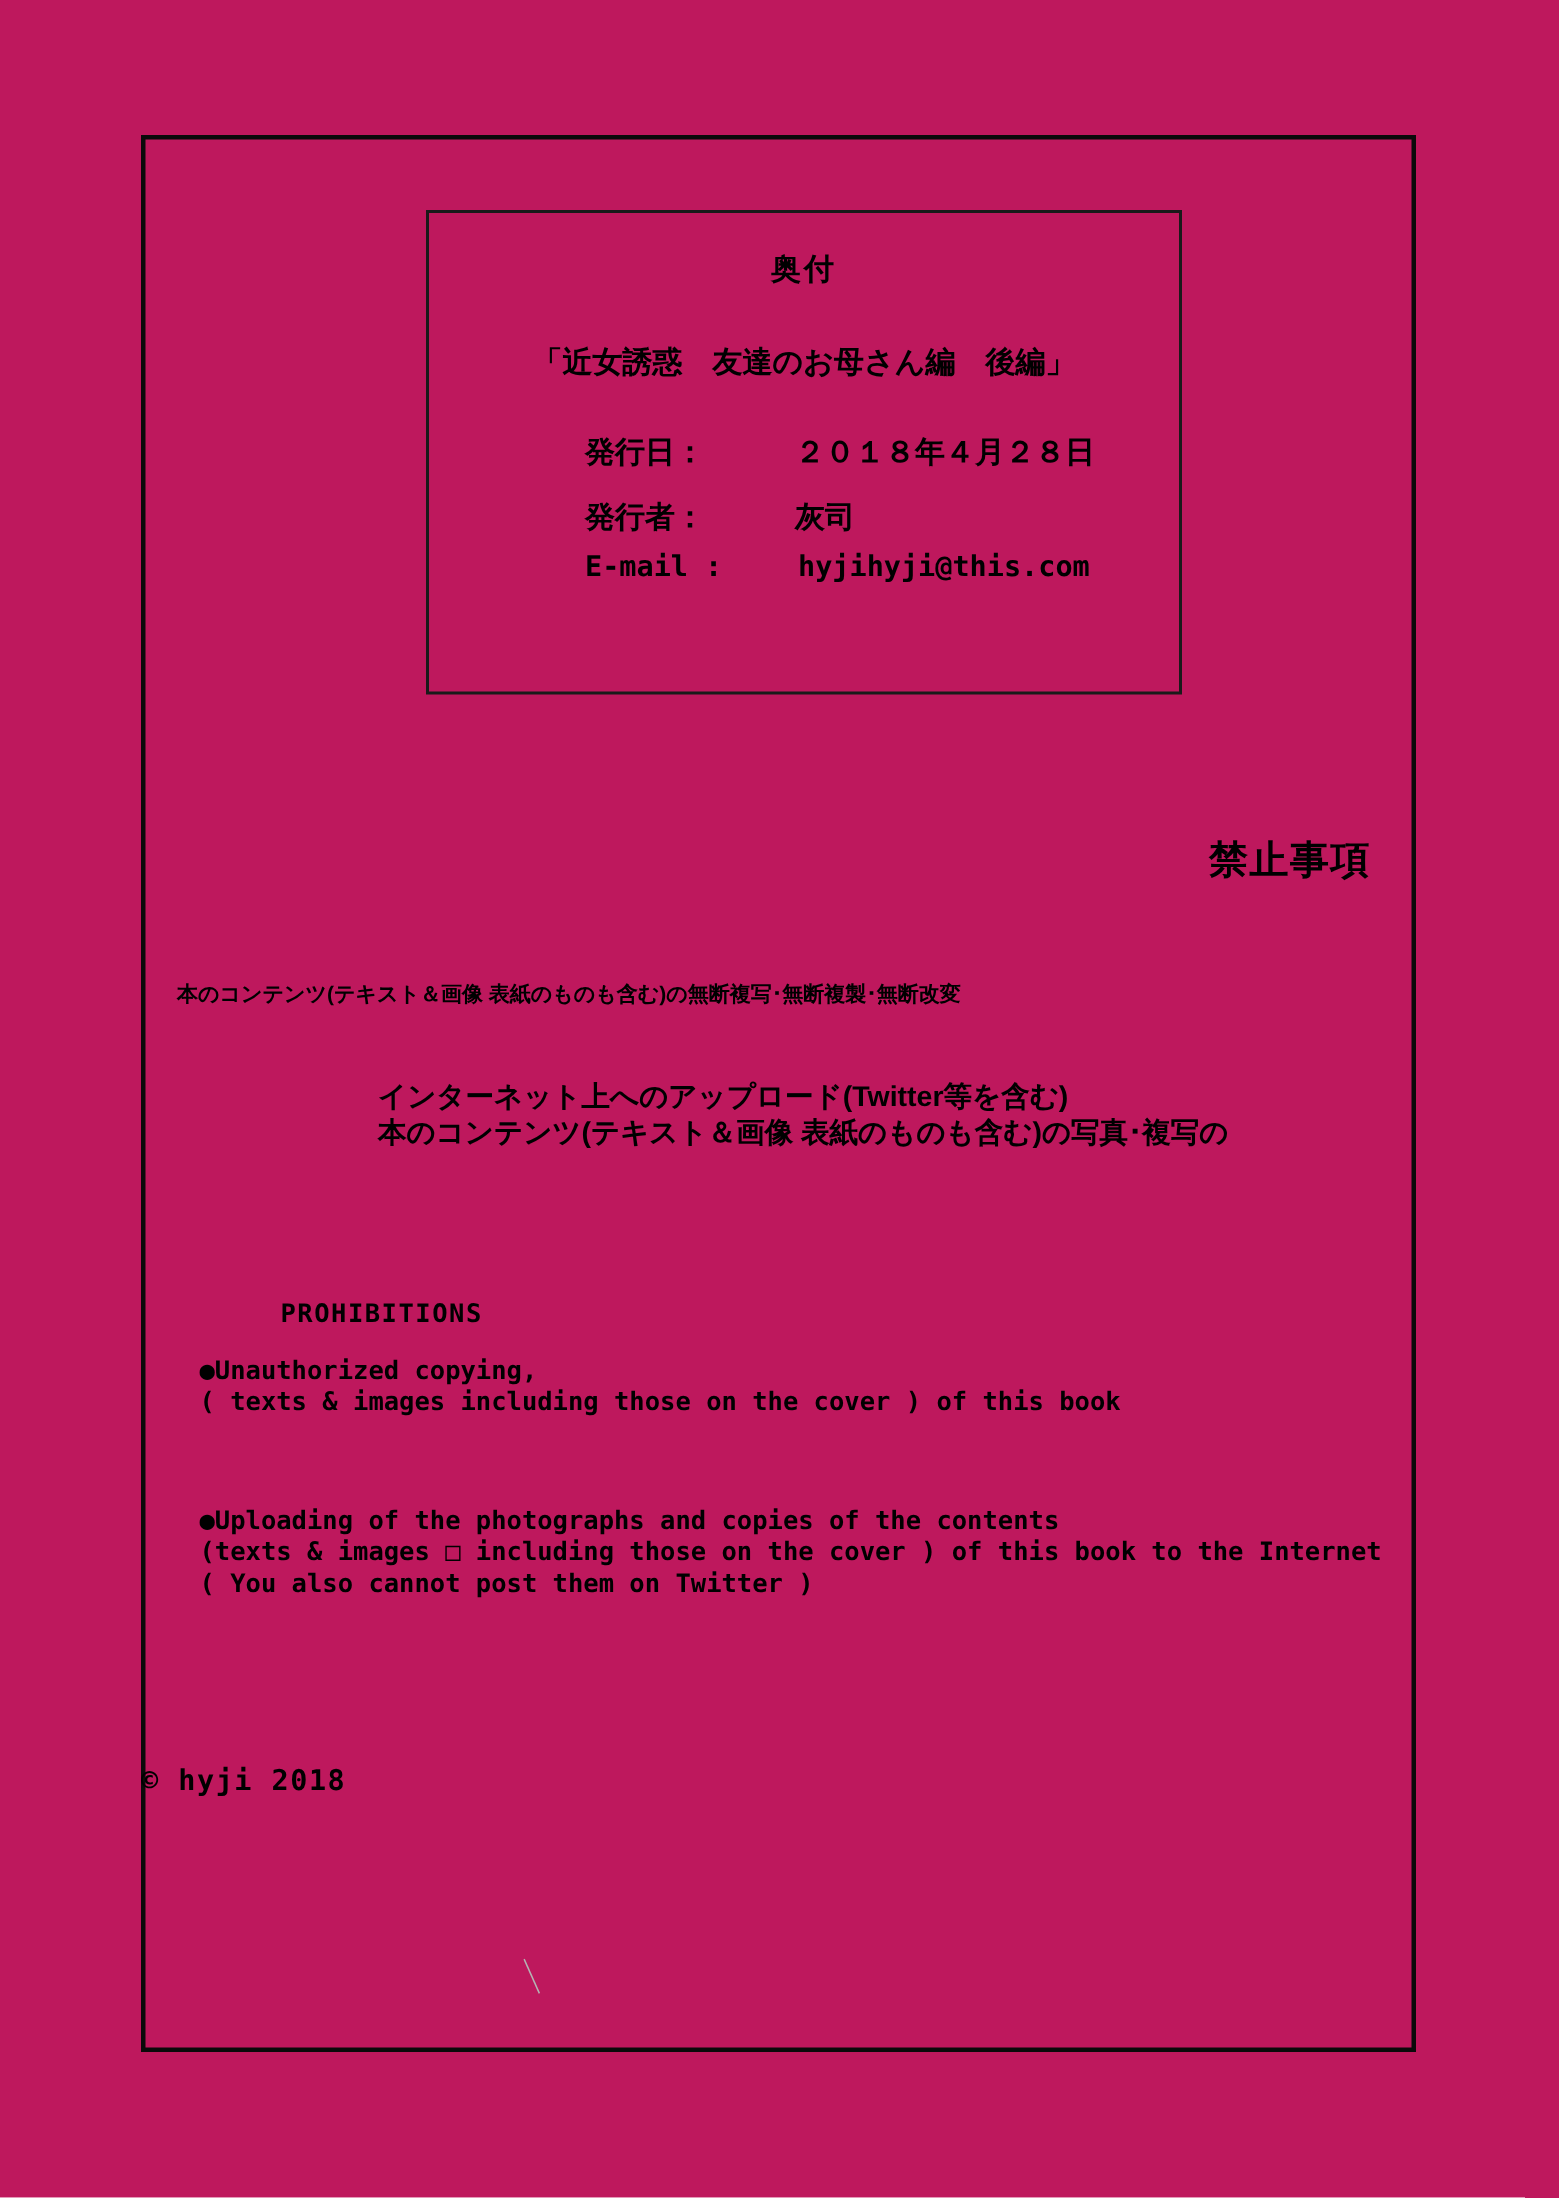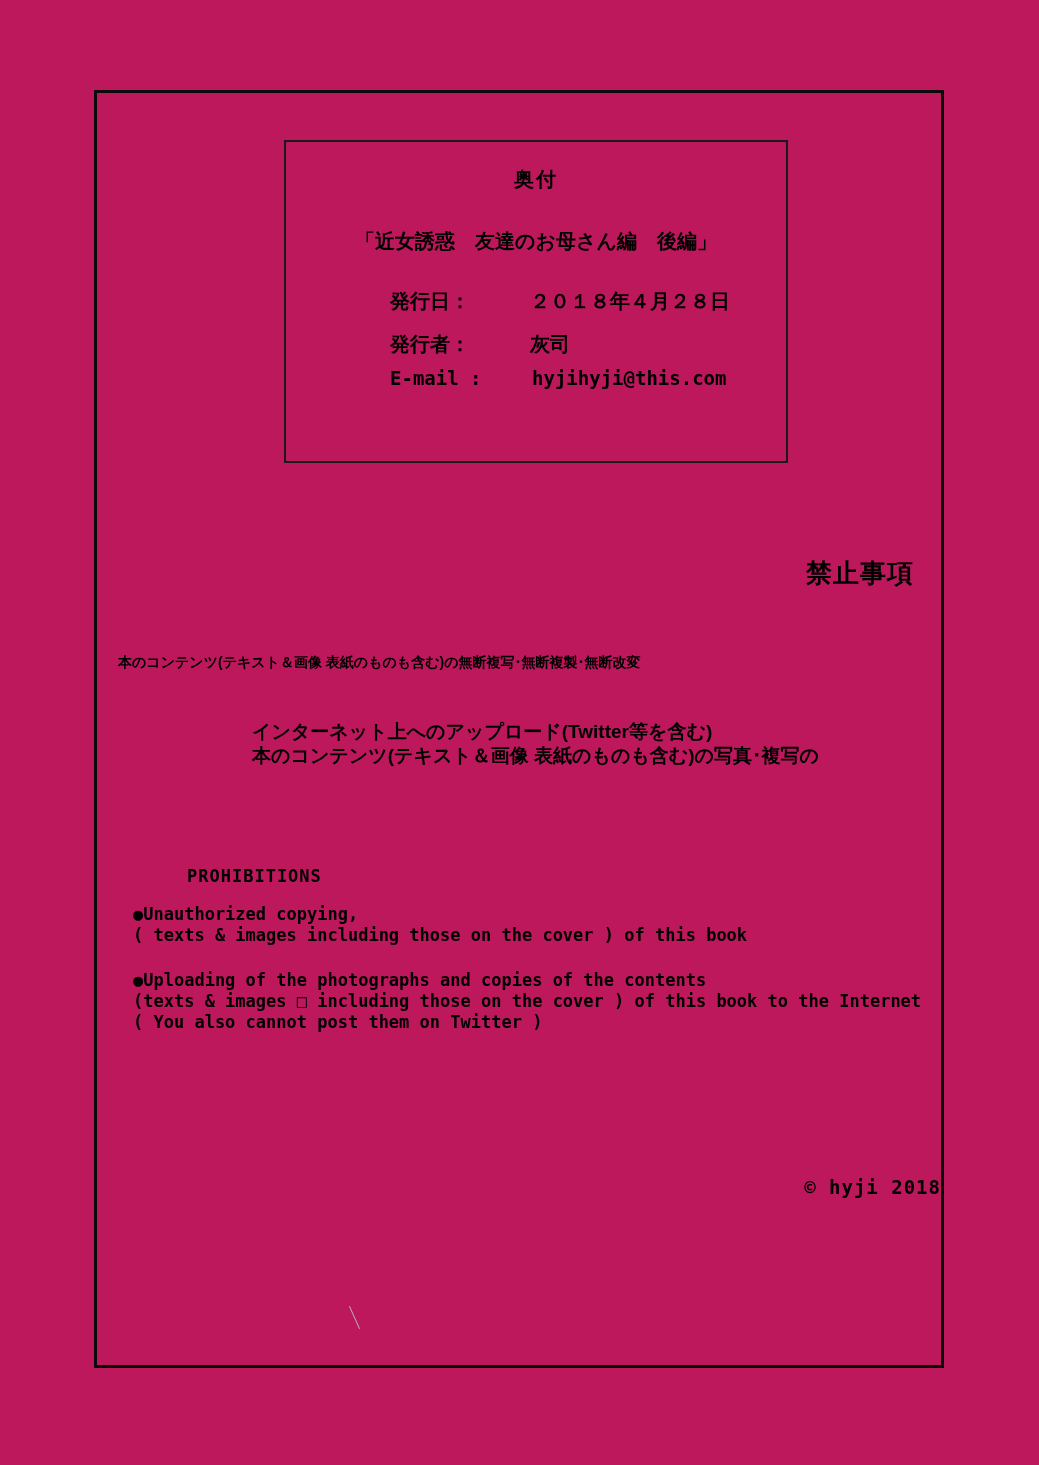--- a/index.html
+++ b/index.html
@@ -118,33 +118,32 @@
   .en-block {
     position: absolute;
     left: 133px;
     font-family: "DejaVu Sans Mono", monospace;
     font-size: 17px;
     font-weight: 600;
     line-height: 21px;
     white-space: nowrap;
   }
   .en-block-1 { top: 904px; }
-  .en-block-2 { top: 970px; }
+  .en-block-2 { top: 1004px; }
 
   .copyright-line {
     position: absolute;
     left: 94px;
     top: 1176px;
     width: 806px;
-    text-align: right;
+    text-align: left;
     font-family: "DejaVu Sans Mono", monospace;
     font-size: 19px;
     font-weight: 600;
     letter-spacing: 1px;
-    padding-left: 41px;
   }
   .stray-mark {
     position: absolute;
     left: 354px;
     top: 1305px;
     width: 1px;
     height: 25px;
     background: #b4b4b4;
     transform: rotate(-24deg);
   }

